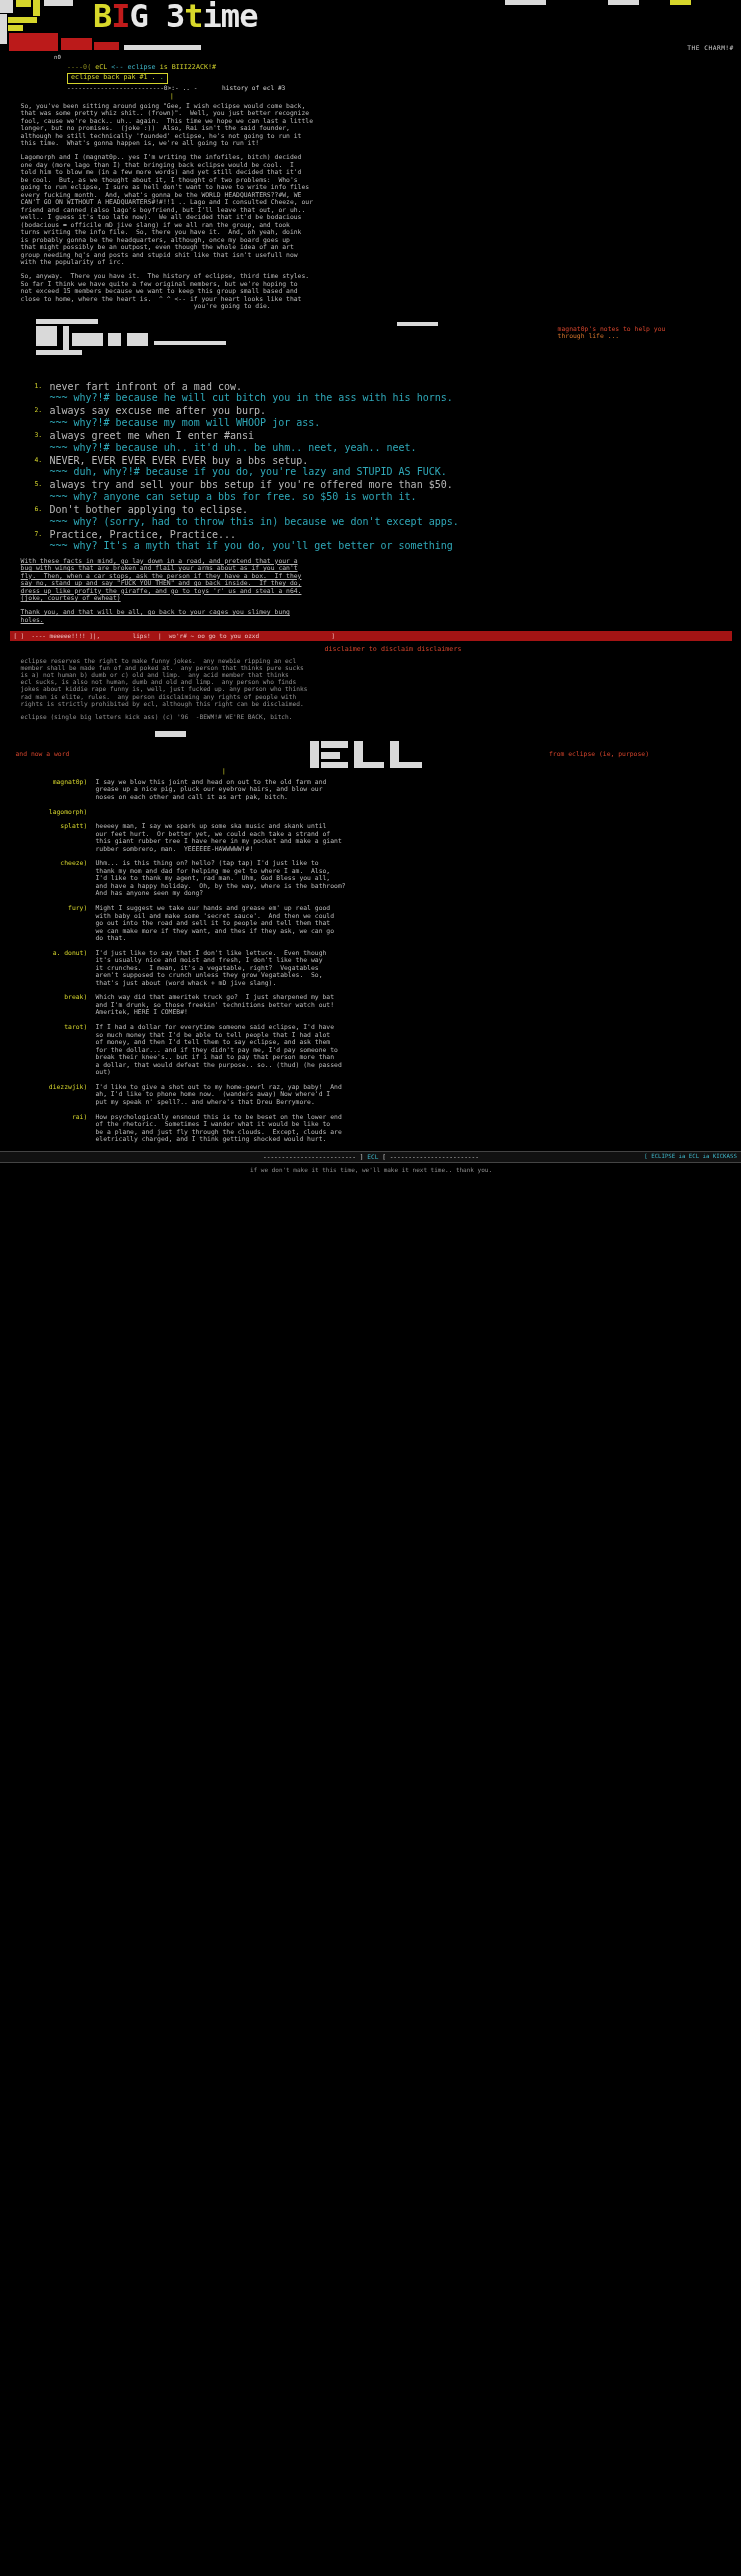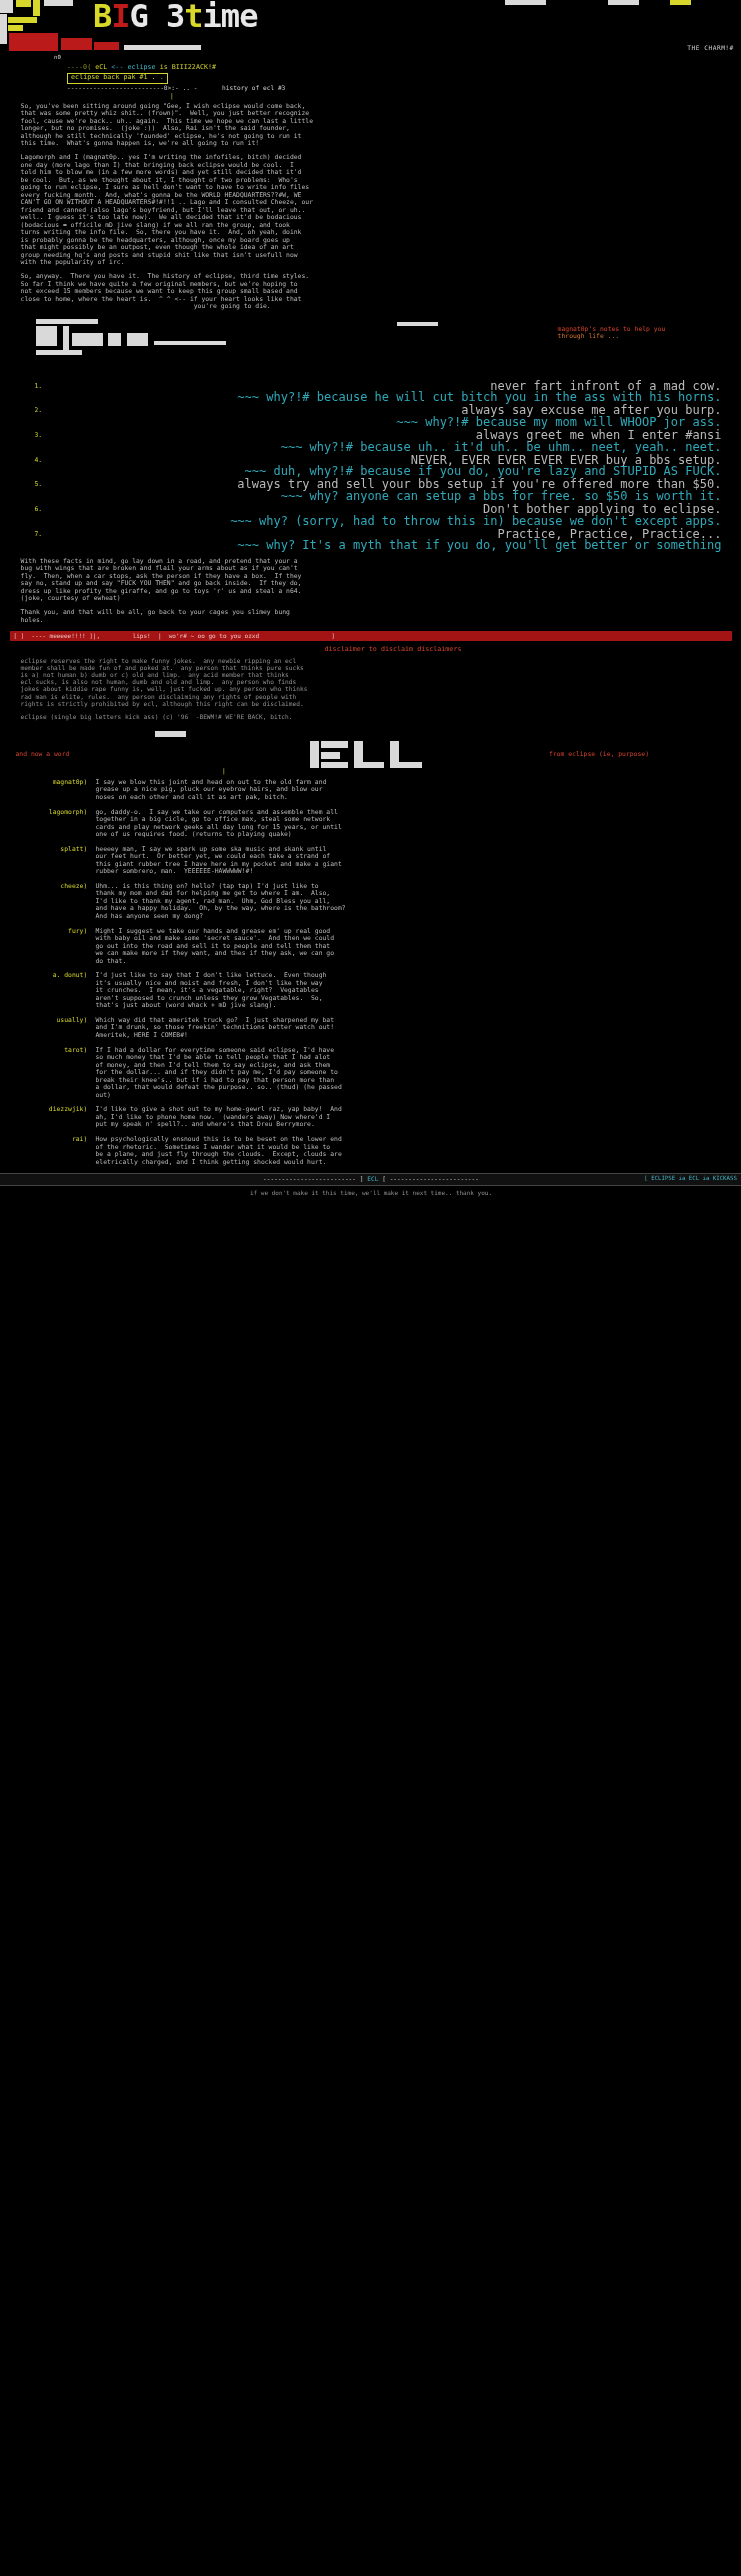--- a/index.html
+++ b/index.html
@@ -89,25 +89,25 @@
     font-size:6.4px;
     text-align:left;
     width:170px;
   }
   .notes .o{color:#d4742c;}
 
   
   .list{padding:3.1px 20.6px 0 20.6px;}
   .item{display:flex;margin-bottom:5.7px;}
   .num{color:#d4d42c;width:21.6px;flex:0 0 21.6px;text-align:right;padding-right:7.2px;font-size:6.4px;}
-  .itxt{color:#b9b9b9;font-size:12px;line-height:7.5px;flex:1;text-align:right;}
+  .itxt{color:#b9b9b9;font-size:10px;line-height:7.5px;flex:1;}
   .why{color:#2fa8b8;display:block;margin-top:4px;}
 
   
-  .closing{padding:2.1px 20.6px 0 20.6px;color:#b9b9b9;font-size:6.4px;line-height:7.5px;}
+  .closing{padding:2.1px 20.6px 0 20.6px;color:#b9b9b9;font-size:6.4px;line-height:7.5px;text-decoration:underline;}
   .closing p{margin:0 0 6.7px 0;white-space:pre-wrap;}
 
   
   .redbar{
     margin:2.1px 10.3px 0 10.3px;
     background:#a41414;
     color:#f0c0c0;
     font-size:6px;
     padding:1px 3.1px;
     white-space:pre;
@@ -353,24 +353,20 @@
 
     <div class="q">
       <div class="qname">magnat0p)</div>
       <div class="qtext">I say we blow this joint and head on out to the old farm and
 grease up a nice pig, pluck our eyebrow hairs, and blow our
 noses on each other and call it as art pak, bitch.</div>
     </div>
 
     <div class="q">
       <div class="qname">lagomorph)</div>
-      <div class="qtext">go, daddy-o.  I say we take our computers and assemble them all
-together in a big cicle, go to office max, steal some network
-cards and play network geeks all day long for 15 years, or until
-one of us requires food. (returns to playing quake)</div>
     </div>
 
     <div class="q">
       <div class="qname">splatt)</div>
       <div class="qtext">heeeey man, I say we spark up some ska music and skank until
 our feet hurt.  Or better yet, we could each take a strand of
 this giant rubber tree I have here in my pocket and make a giant
 rubber sombrero, man.  YEEEEEE-HAWWWWW!#!</div>
     </div>
 
@@ -395,21 +391,21 @@
     <div class="q">
       <div class="qname">a. donut)</div>
       <div class="qtext">I'd just like to say that I don't like lettuce.  Even though
 it's usually nice and moist and fresh, I don't like the way
 it crunches.  I mean, it's a vegatable, right?  Vegatables
 aren't supposed to crunch unless they grow Vegatables.  So,
 that's just about (word whack + mD jive slang).</div>
     </div>
 
     <div class="q">
-      <div class="qname">usually)</div>
+      <div class="qname">break)</div>
       <div class="qtext">Which way did that ameritek truck go?  I just sharpened my bat
 and I'm drunk, so those freekin' technitions better watch out!
 Ameritek, HERE I COMEB#!</div>
     </div>
 
 
     <div class="q">
       <div class="qname">tarot)</div>
       <div class="qtext">If I had a dollar for everytime someone said eclipse, I'd have
 so much money that I'd be able to tell people that I had alot

